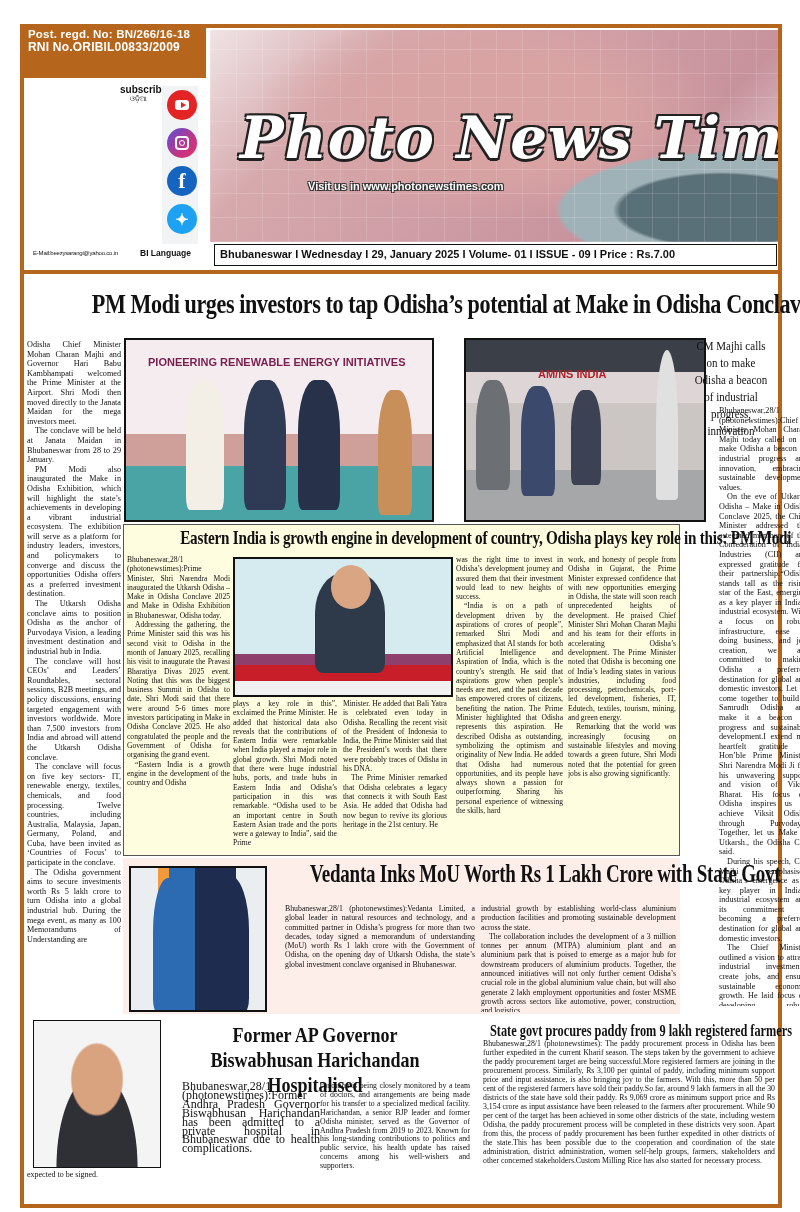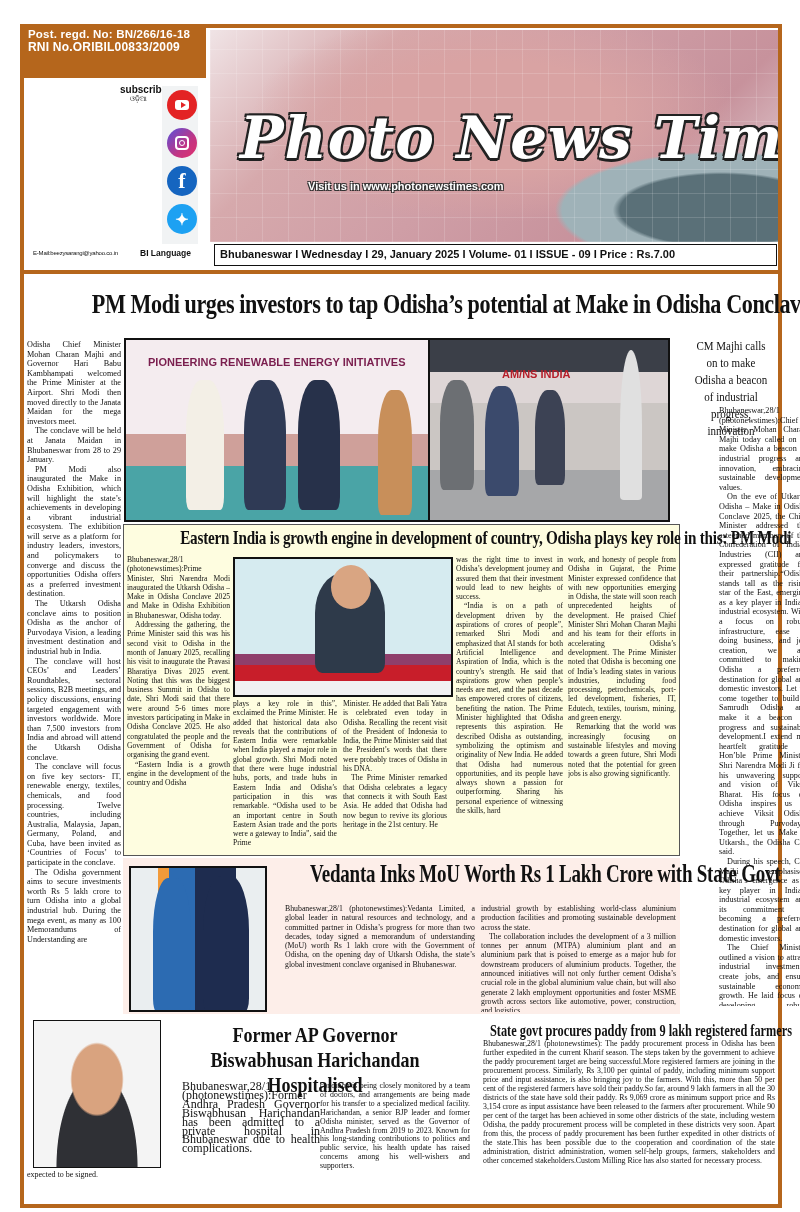--- a/index.html
+++ b/index.html
@@ -128,21 +128,21 @@
 </div>
 <div class="caption">expected to be signed.</div>
 
 <div class="photo photo-ribbon" style="left:124px; top:338px; width:310px; height:184px;">
   <div class="sign" style="left:22px; top:16px;">PIONEERING RENEWABLE ENERGY INITIATIVES</div>
   <div class="fig" style="left:60px; top:40px; width:38px; height:130px; background:#f3efe6;"></div>
   <div class="fig" style="left:118px; top:40px; width:42px; height:130px; background:#2f3a55;"></div>
   <div class="fig" style="left:172px; top:40px; width:42px; height:130px; background:#27314a;"></div>
   <div class="fig" style="left:252px; top:50px; width:34px; height:125px; background:#c88f5a;"></div>
 </div>
-<div class="photo photo-expo" style="left:428px; top:338px; width:242px; height:184px;">
+<div class="photo photo-expo" style="left:464px; top:338px; width:242px; height:184px;">
   <div class="sign" style="left:72px; top:28px; color:#b51f2a;">AM/NS INDIA</div>
   <div class="fig" style="left:10px; top:40px; width:34px; height:110px; background:#6c6f73;"></div>
   <div class="fig" style="left:55px; top:46px; width:34px; height:110px; background:#3b4a6c;"></div>
   <div class="fig" style="left:105px; top:50px; width:30px; height:95px; background:#3c4254;"></div>
   <div class="fig" style="left:190px; top:10px; width:22px; height:150px; background:#e0e0e0; border-radius:50% 50% 4px 4px;"></div>
 </div>
 
 <div class="side-head">CM Majhi calls on to make Odisha a beacon of industrial progress, innovation</div>
 <div class="col" style="left:688px; top:406px; width:88px; height:600px;margin-left:31px;">
   <p>Bhubaneswar,28/1 (photonewstimes):Chief Minister Mohan Charan Majhi today called on to make Odisha a beacon of industrial progress and innovation, embracing sustainable development values.</p>

